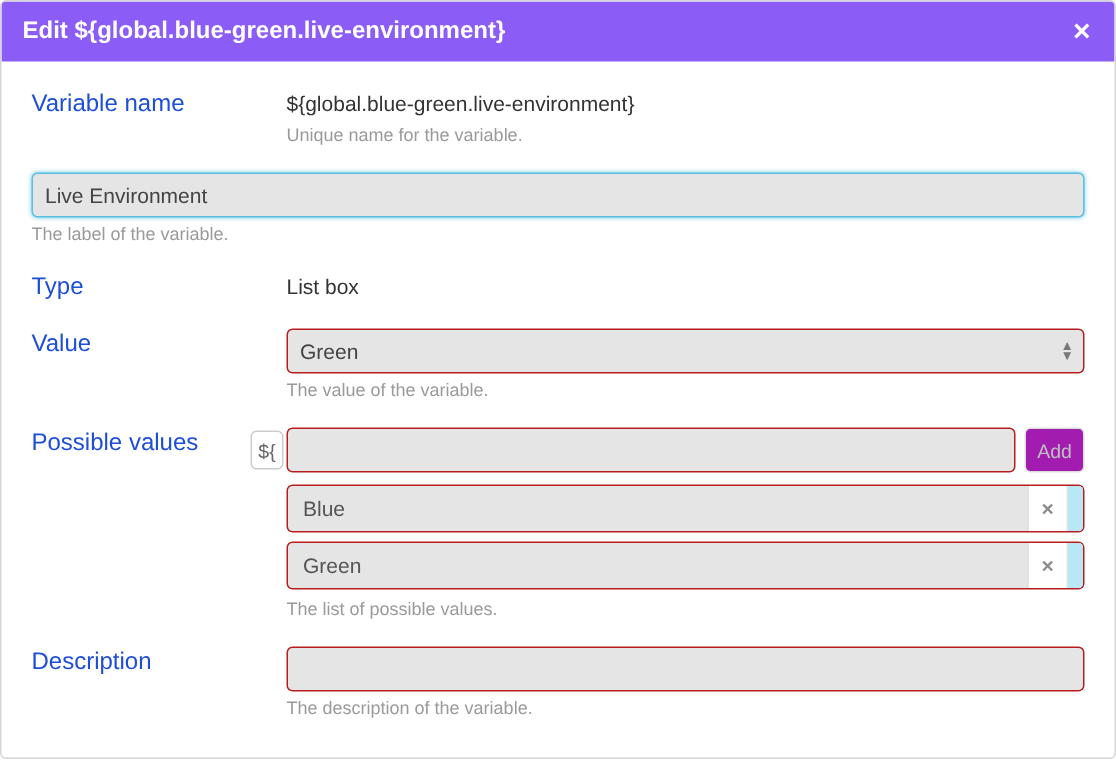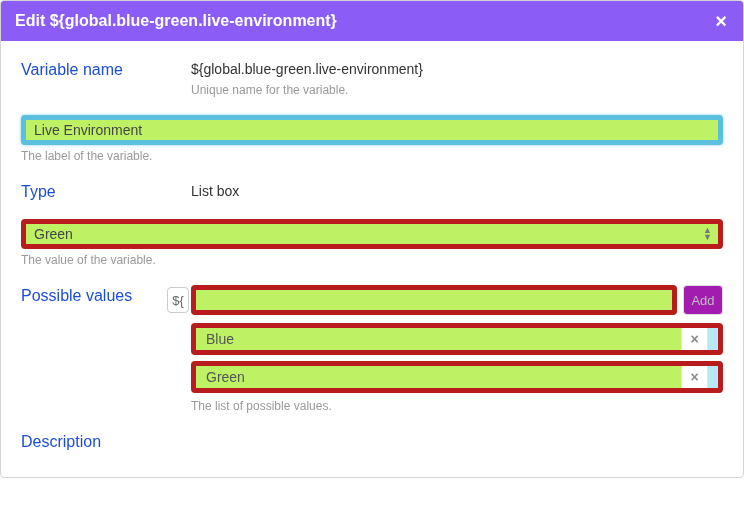--- a/index.html
+++ b/index.html
@@ -64,26 +64,26 @@
     padding: 2px 0;
   }
   .hint {
     color: #9a9a9a;
     font-size: 12px;
     margin-top: 4px;
   }
   input.text-input, .select-input, .pv-item, .pv-input {
     width: 100%;
     height: 30px;
-    border: 5px solid #b91c1c;
+    border: 1px solid #b91c1c;
     border-radius: 4px;
     padding: 4px 8px;
     font-size: 14px;
     color: #444;
-    background: #bef264;
+    background: #e5e5e5;
   }
   .focused {
     border-color: #5bc0de !important;
     box-shadow: 0 0 3px rgba(0,163,217,0.5);
   }
   .select-input {
     display: flex;
     align-items: center;
     justify-content: space-between;
     cursor: pointer;
@@ -199,20 +199,21 @@
     </div>
 
     <div class="form-row">
       <div class="form-label">Type</div>
       <div class="form-field">
         <div class="readonly-value">List box</div>
       </div>
     </div>
 
     <div class="form-row">
+      <div class="form-label">Value</div>
       <div class="form-field">
         <div class="select-input">
           <span>Green</span>
           <span class="select-arrows">
             <span>▲</span>
               <span>▼</span>
           </span>
         </div>
         <div class="hint">The value of the variable.</div>
       </div>
@@ -242,17 +243,21 @@
             <div class="pv-handle"></div>
           </div>
         </div>
 
         <div class="hint">The list of possible values.</div>
       </div>
     </div>
 
     <div class="form-row">
       <div class="form-label">Description</div>
+      <div class="form-field">
+        <input type="text" class="text-input" value="" style="">
+        <div class="hint">The description of the variable.</div>
+      </div>
     </div>
 
   </div>
 
 </div>
 
 </body></html>

